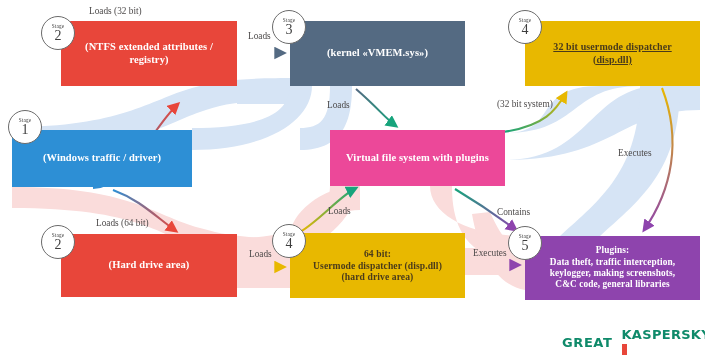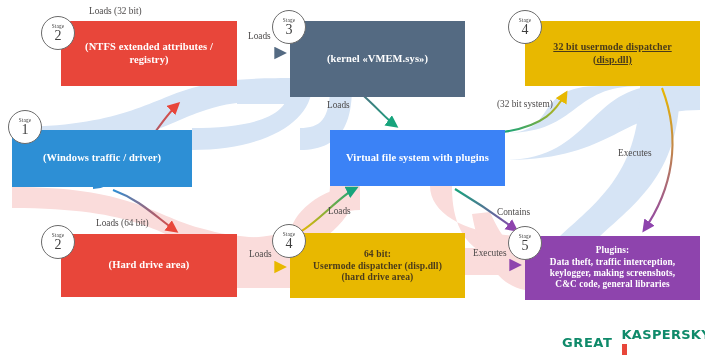--- a/index.html
+++ b/index.html
@@ -4,24 +4,24 @@
 <style>
   html,body{margin:0;padding:0;background:#ffffff;}
   body{width:705px;height:362px;font-family:"Liberation Serif",serif;}
   #stage{position:relative;width:705px;height:362px;overflow:hidden;background:#fff;}
   #flows{position:absolute;left:0;top:0;width:705px;height:362px;}
   .box{position:absolute;display:flex;align-items:center;justify-content:center;text-align:center;
        box-sizing:border-box;padding:4px 6px;font-family:"Liberation Serif",serif;font-weight:bold;
        line-height:1.22;letter-spacing:.1px;}
   .box .txt{white-space:pre-line;display:block;}
   .b-ntfs{left:61px;top:21px;width:176px;height:65px;background:#e8463a;color:#fff;font-size:10.5px;}
-  .b-kernel{left:290px;top:21px;width:175px;height:76px;background:#546a82;color:#fff;font-size:10.5px;}
+  .b-kernel{left:290px;top:21px;width:175px;height:65px;background:#546a82;color:#fff;font-size:10.5px;}
   .b-disp32{left:525px;top:21px;width:175px;height:65px;background:#e8b800;color:#4a3b1a;font-size:10px;text-decoration:underline;}
   .b-winsvc{left:12px;top:130px;width:180px;height:57px;background:#2d8fd5;color:#fff;font-size:10.5px;}
-  .b-vfs{left:330px;top:130px;width:175px;height:56px;background:#3b82f6;color:#fff;font-size:10.5px;}
+  .b-vfs{left:330px;top:130px;width:175px;height:56px;background:#ec4899;color:#fff;font-size:10.5px;}
   .b-hdd{left:61px;top:234px;width:176px;height:63px;background:#e8463a;color:#fff;font-size:10.5px;}
   .b-disp64{left:290px;top:233px;width:175px;height:65px;background:#e8b800;color:#4a3b1a;font-size:9.6px;}
   .b-plugins{left:525px;top:236px;width:175px;height:64px;background:#8e44ad;color:#fff;font-size:9.3px;}
 
   .stage{position:absolute;width:32px;height:32px;border-radius:50%;background:#fff;border:1px solid #6b6b6b;
          display:flex;flex-direction:column;align-items:center;justify-content:center;color:#3d3d3d;
          font-family:"Liberation Serif",serif;z-index:6;}
   .stage .s-word{font-size:5.2px;line-height:5px;letter-spacing:.2px;}
   .stage .s-num{font-size:14px;line-height:13px;font-weight:normal;}
   .st1{left:8px;top:110px;}

